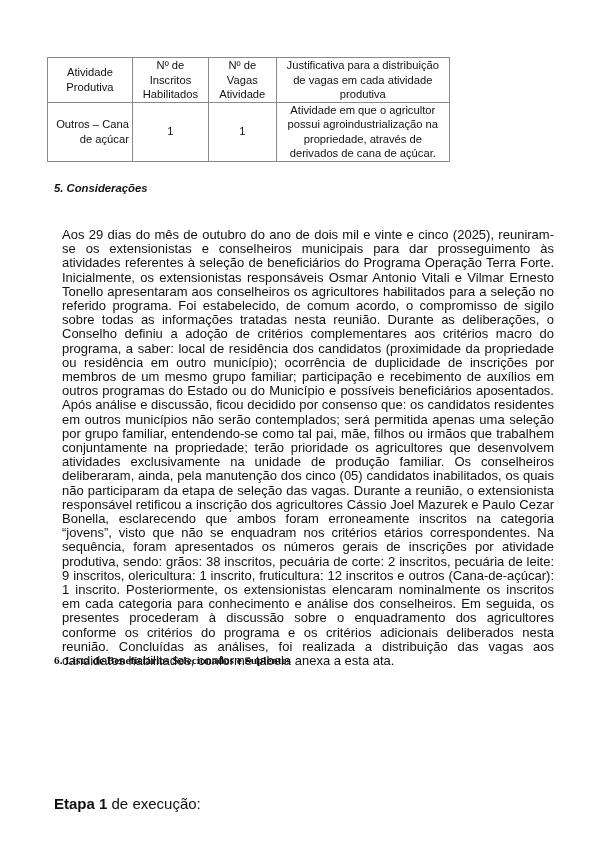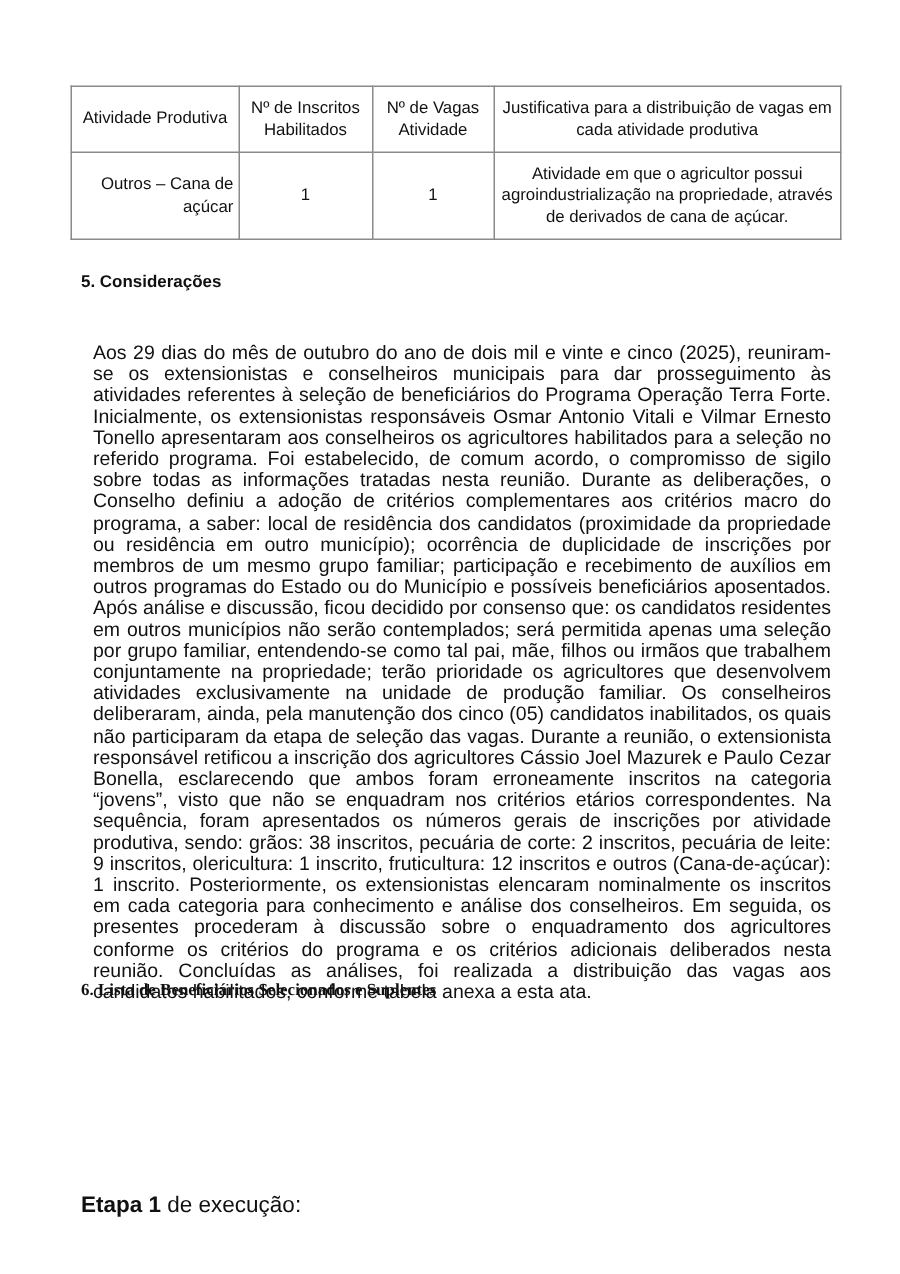--- a/index.html
+++ b/index.html
@@ -3,21 +3,21 @@
 <meta charset="utf-8">
 <style>
   html, body { margin: 0; padding: 0; background: #ffffff; }
   body {
     width: 600px; height: 849px; position: relative; overflow: hidden;
     font-family: "Liberation Sans", sans-serif; color: #111111;
   }
   .page { position: absolute; left: 0; top: 0; width: 600px; height: 849px; background: #fff; }
 
   table.dist {
-    position: absolute; left: 47px; top: 57px; width: 514px;
+    position: absolute; left: 47px; top: 57px; width: 403px;
     border-collapse: collapse; font-size: 11.2px; line-height: 14.5px;
   }
   table.dist th, table.dist td {
     border: 1px solid #8a8a8a; font-weight: normal; text-align: center; vertical-align: middle;
     padding: 0 3px;
   }
   table.dist tr.head th { height: 43px; }
   table.dist tr.row td { height: 57px; }
   table.dist td.left { text-align: right; padding-left: 1px; }
   col.c1 { width: 109px; } col.c2 { width: 87px; } col.c3 { width: 79px; } col.c4 { width: 226px; }
@@ -52,21 +52,21 @@
     </tr>
     <tr class="row">
       <td class="left">Outros – Cana de açúcar</td>
       <td>1</td>
       <td>1</td>
       <td>Atividade em que o agricultor possui agroindustrialização na propriedade, através de derivados de cana de açúcar.</td>
     </tr>
   </tbody>
     </table>
 
-  <div class="h" style="top:182px;">5. Considerações</div>
+  <div class="h" style="top:182px;font-style:italic;">5. Considerações</div>
 
   <div class="para" style="top:228px;">Aos 29 dias do mês de outubro do ano de dois mil e vinte e cinco (2025), reuniram-se os extensionistas e conselheiros municipais para dar prosseguimento às atividades referentes à seleção de beneficiários do Programa Operação Terra Forte. Inicialmente, os extensionistas responsáveis Osmar Antonio Vitali e Vilmar Ernesto Tonello apresentaram aos conselheiros os agricultores habilitados para a seleção no referido programa. Foi estabelecido, de comum acordo, o compromisso de sigilo sobre todas as informações tratadas nesta reunião. Durante as deliberações, o Conselho definiu a adoção de critérios complementares aos critérios macro do programa, a saber: local de residência dos candidatos (proximidade da propriedade ou residência em outro município); ocorrência de duplicidade de inscrições por membros de um mesmo grupo familiar; participação e recebimento de auxílios em outros programas do Estado ou do Município e possíveis beneficiários aposentados. Após análise e discussão, ficou decidido por consenso que: os candidatos residentes em outros municípios não serão contemplados; será permitida apenas uma seleção por grupo familiar, entendendo-se como tal pai, mãe, filhos ou irmãos que trabalhem conjuntamente na propriedade; terão prioridade os agricultores que desenvolvem atividades exclusivamente na unidade de produção familiar. Os conselheiros deliberaram, ainda, pela manutenção dos cinco (05) candidatos inabilitados, os quais não participaram da etapa de seleção das vagas. Durante a reunião, o extensionista responsável retificou a inscrição dos agricultores Cássio Joel Mazurek e Paulo Cezar Bonella, esclarecendo que ambos foram erroneamente inscritos na categoria “jovens”, visto que não se enquadram nos critérios etários correspondentes. Na sequência, foram apresentados os números gerais de inscrições por atividade produtiva, sendo: grãos: 38 inscritos, pecuária de corte: 2 inscritos, pecuária de leite: 9 inscritos, olericultura: 1 inscrito, fruticultura: 12 inscritos e outros (Cana-de-açúcar): 1 inscrito. Posteriormente, os extensionistas elencaram nominalmente os inscritos em cada categoria para conhecimento e análise dos conselheiros. Em seguida, os presentes procederam à discussão sobre o enquadramento dos agricultores conforme os critérios do programa e os critérios adicionais deliberados nesta reunião. Concluídas as análises, foi realizada a distribuição das vagas aos candidatos habilitados, conforme tabela anexa a esta ata.</div>
 
   <div class="h" style="top:654px;font-family:Liberation Serif, serif;">6. Lista de Beneficiários Selecionados e Suplentes</div>
 
 
   <div class="etapa">
     <b>Etapa 1</b><span> de execução:</span>
   </div>
 

